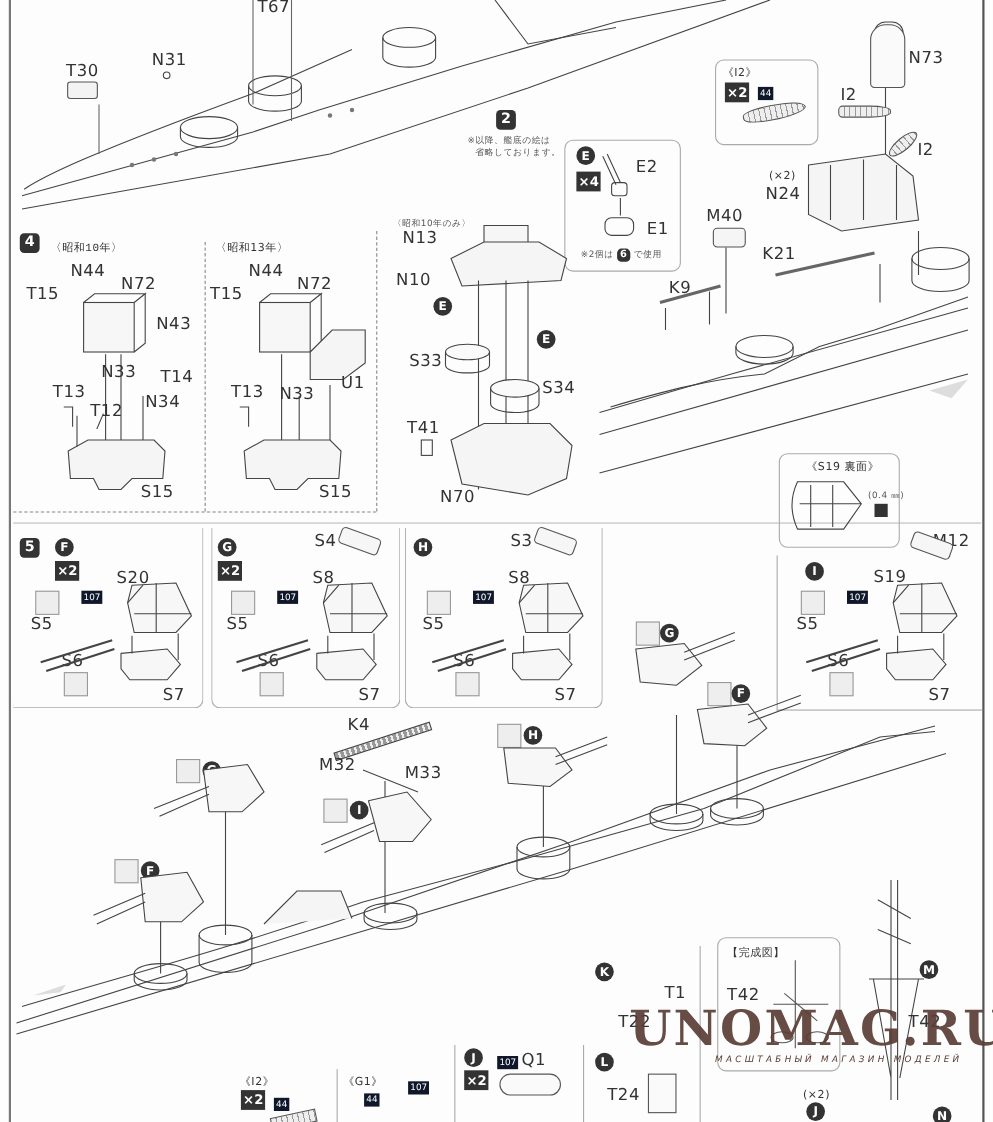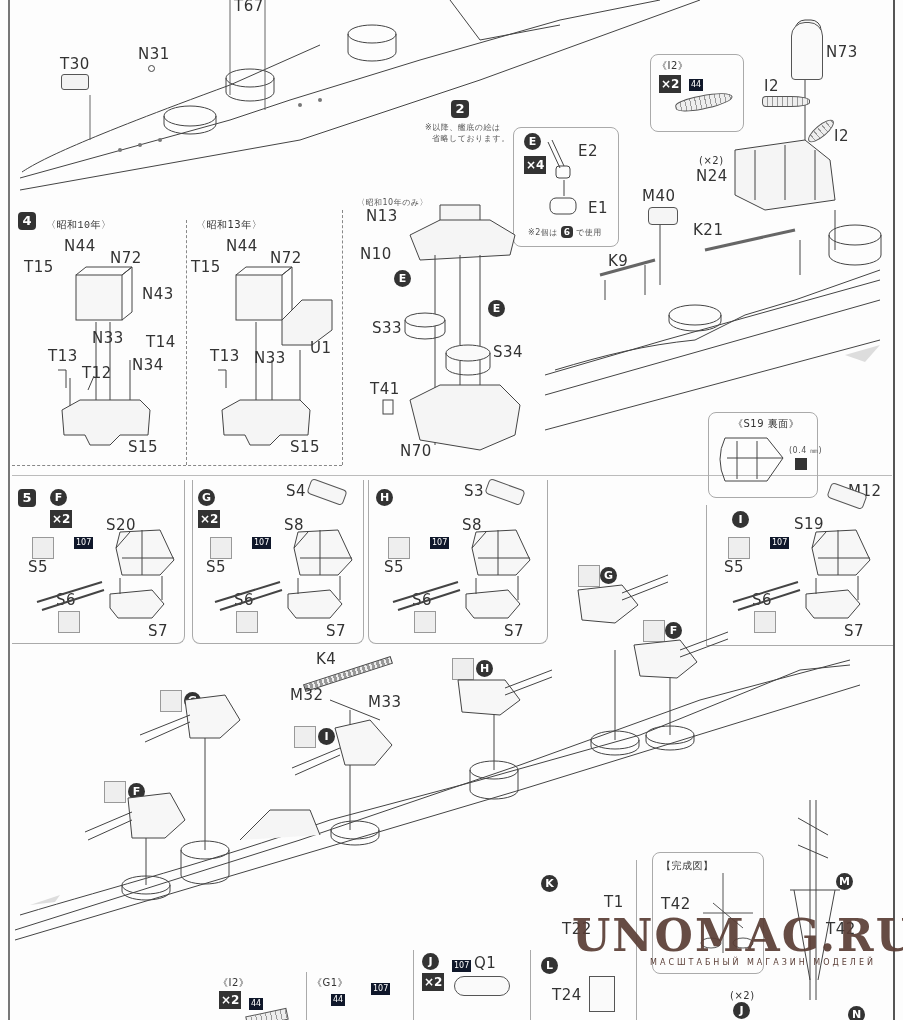--- a/index.html
+++ b/index.html
@@ -11,21 +11,21 @@
   .step { position:absolute; width:18px; height:18px; background:#333; color:#fff; border-radius:4px; font-weight:bold; font-size:13px; text-align:center; line-height:18px; font-family:"DejaVu Sans", sans-serif; }
   .circ { position:absolute; width:17px; height:17px; background:#333; color:#fff; border-radius:50%; font-weight:bold; font-size:11px; text-align:center; line-height:17px; font-family:"DejaVu Sans", sans-serif; }
   .mult { position:absolute; background:#333; color:#fff; font-weight:bold; font-size:12px; padding:0 2px; height:18px; line-height:18px; font-family:"DejaVu Sans", sans-serif; }
   .paint { position:absolute; background:#0f172a; color:#fff; font-size:8px; padding:0 2px; height:12px; line-height:12px; font-family:"DejaVu Sans", sans-serif; }
   .box { position:absolute; border:1px solid #aaa; border-radius:8px; }
   .dash { position:absolute; border:1px dashed #888; }
   .frame-line { position:absolute; background:#555; }
   .cement { position:absolute; width:20px; height:20px; border:1px solid #999; background:#eee; }
   svg.draw { position:absolute; overflow:visible; }
   .wm { position:absolute; font-family:"DejaVu Serif", serif; font-weight:bold; color:#5a3d35; font-size:44px; letter-spacing:2px; opacity:0.92; }
-  .wm-sub { position:absolute; font-family:"DejaVu Sans", sans-serif; font-size:8px; letter-spacing:3px; color:#5a3d35; }
+  .wm-sub { position:absolute; font-family:"DejaVu Sans", sans-serif; font-size:8px; letter-spacing:3px; color:#5a3d35;font-style:italic; }
   .hs { position:absolute; font-family:"DejaVu Sans", sans-serif; font-weight:bold; font-size:13px; color:#c05a70; }
   .hs span.search { color:#777; }
 </style>
 </head>
 <body>
 
 <div class="frame-line" style="left:8px;top:0;width:2px;height:1020px;background:#777;"></div>
 <div class="frame-line" style="left:893px;top:0;width:2px;height:1020px;background:#555;"></div>
 
 <svg class="draw" style="left:0;top:0;" width="903" height="200">

